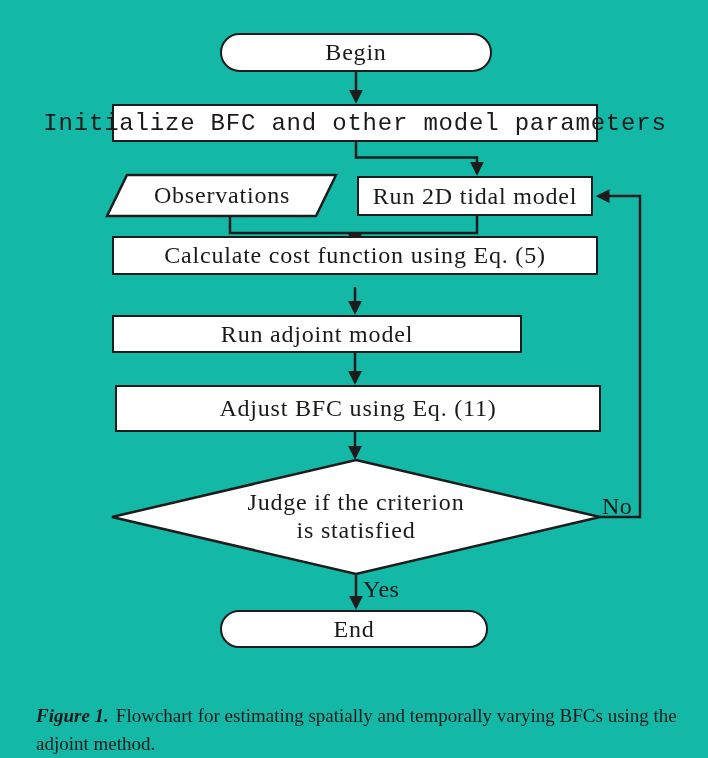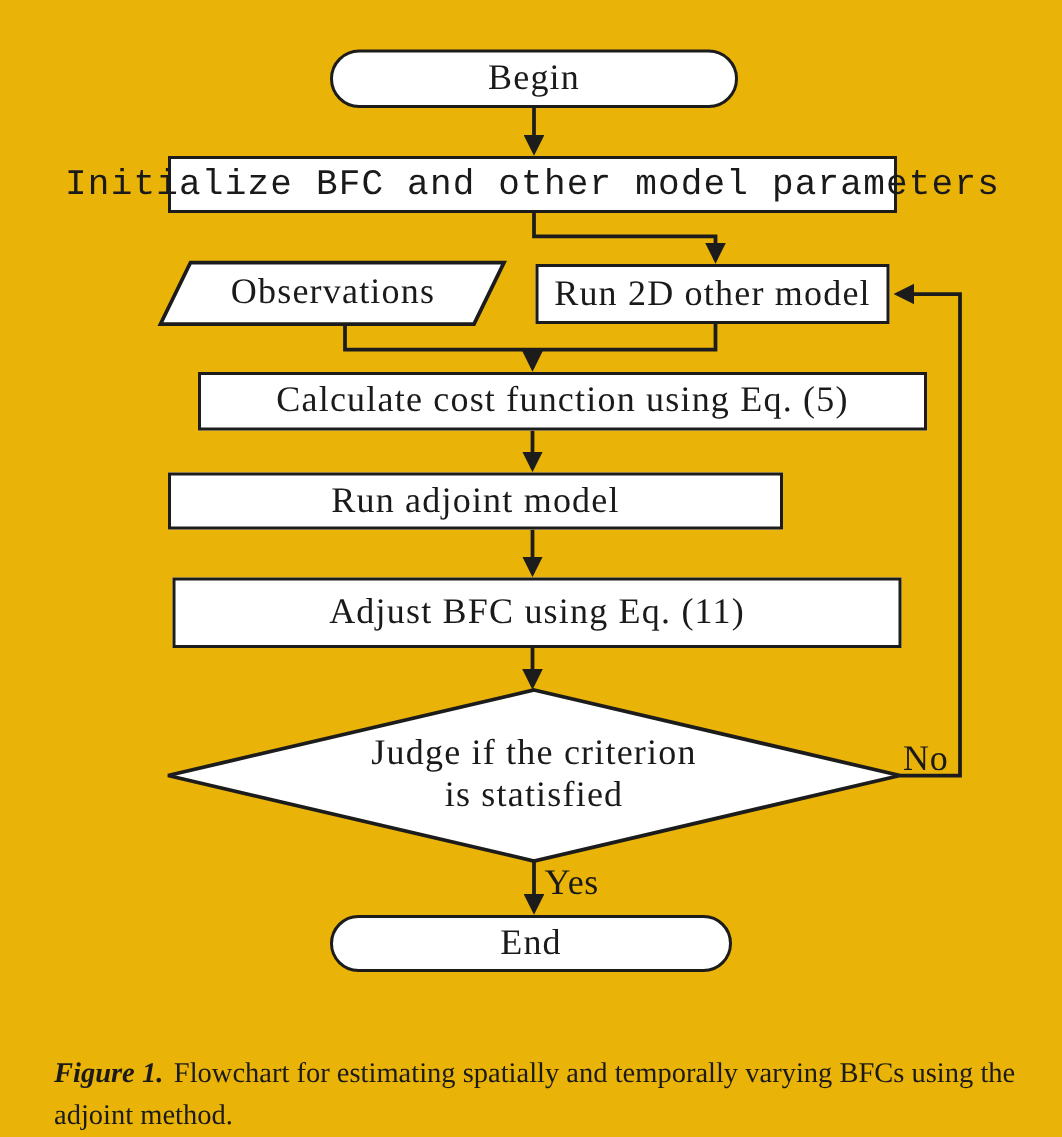--- a/index.html
+++ b/index.html
@@ -1,20 +1,20 @@
 <!DOCTYPE html>
 <html><head>
 <meta charset="utf-8">
 <style>
   html, body { margin: 0; padding: 0; background: #ffffff; }
   #canvas {
     position: relative;
     width: 708px;
     height: 758px;
-    background: #eab308;
+    background: #14b8a6;
     font-family: "Liberation Serif", "DejaVu Serif", serif;
     color: #1a1a1a;
     overflow: hidden;
   }
   #edge-layer {
     position: absolute;
     left: 0; top: 0;
     width: 708px; height: 758px;
     z-index: 1;
   }
@@ -46,21 +46,21 @@
   .edge-label {
     position: absolute;
     font-size: 24px;
     letter-spacing: 0.5px;
     z-index: 2;
     white-space: nowrap;
   }
   #node-begin      { left: 220px; top: 33px;  width: 272px; height: 39px; }
   #node-initialize { left: 112px; top: 104px; width: 486px; height: 38px; font-family: Liberation Mono, monospace; }
   #node-run-tidal  { left: 357px; top: 176px; width: 236px; height: 40px; }
-  #node-calculate  { left: 112px; top: 248px; width: 486px; height: 39px; margin-left: 20px; }
+  #node-calculate  { left: 112px; top: 236px; width: 486px; height: 39px; }
   #node-adjoint    { left: 112px; top: 315px; width: 410px; height: 38px; }
   #node-adjust     { left: 95px; top: 385px; width: 486px; height: 47px; margin-left: 20px; }
   #node-end        { left: 220px; top: 610px; width: 268px; height: 38px; border-radius: 19px; }
   #label-observations { left: 122px; top: 177px; width: 200px; height: 37px; }
   #label-judge {
     left: 176px; top: 488px; width: 360px;
     text-align: center; line-height: 28px;
     font-size: 24px; letter-spacing: 0.8px;
     position: absolute; z-index: 2;
   }
@@ -100,21 +100,21 @@
     <path d="M356 574 L356 607" fill="none" stroke="#1c1c1c" stroke-width="2.5" marker-end="url(#arrow)"></path>
     <path d="M600 517 L640 517 L640 196 L598.5 196" fill="none" stroke="#1c1c1c" stroke-width="2.5" marker-end="url(#arrow)"></path>
   </svg>
 
   <div class="node stadium" id="node-begin">Begin</div>
 
   <div class="node" id="node-initialize">Initialize BFC and other model parameters</div>
 
   <div class="shape-label" id="label-observations">Observations</div>
 
-  <div class="node" id="node-run-tidal">Run 2D other model</div>
+  <div class="node" id="node-run-tidal">Run 2D tidal model</div>
 
   <div class="node" id="node-calculate">Calculate cost function using Eq. (5)</div>
 
   <div class="node" id="node-adjoint">Run adjoint model</div>
 
   <div class="node" id="node-adjust">Adjust BFC using Eq. (11)</div>
 
   <div id="label-judge">
     <div>Judge if the criterion</div>
     <div>is statisfied</div>

